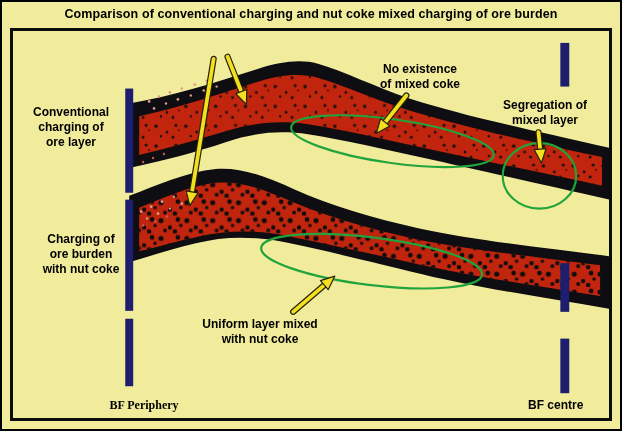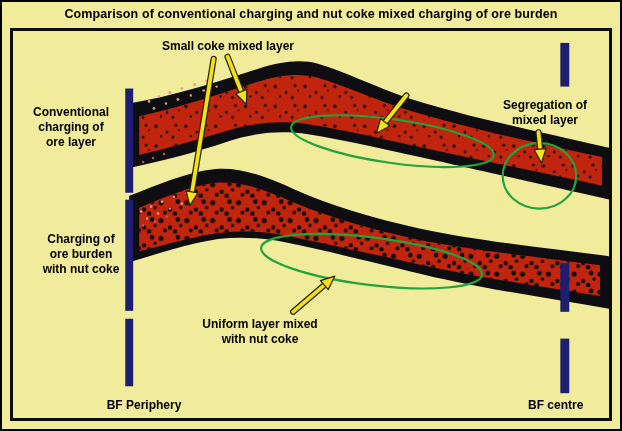--- a/index.html
+++ b/index.html
@@ -27,21 +27,21 @@
   .label {
     position:absolute; font-weight:bold; font-size:12px; line-height:1.25;
     text-align:center; white-space:pre-line;
   }
   .lbl-small-coke   { left:138px; top:37px;  width:176px; }
   .lbl-no-existence { left:360px; top:60px;  width:116px; }
   .lbl-segregation  { left:481px; top:96px;  width:124px; }
   .lbl-conventional { left:14px;  top:103px; width:110px; }
   .lbl-nutcoke      { left:26px;  top:230px; width:106px; }
   .lbl-uniform      { left:176px; top:315px; width:164px; }
-  .lbl-periphery    { left:90px;  top:396px; width:104px; text-align:center; }
+  .lbl-periphery    { left:90px;  top:396px; width:104px; text-align:center;font-family:Liberation Serif, serif; }
   .lbl-centre       { left:526px; top:396px; width:84px;  text-align:left; }
 
   .band  { fill: var(--band-black, #0d0d12); }
   .ore   { fill: var(--ore-red, #c2250e); }
   .wall  { fill: var(--wall-navy, #1e1e6e); }
   .hl    { fill:none; stroke: var(--highlight-green, #22a43c); stroke-width:2.2; }
   .arrow-under { stroke:#25210a; stroke-width:6.2; stroke-linecap:round; fill:none; }
   .arrow-over  { stroke: var(--arrow-yellow, #f2df1d); stroke-width:3.8; stroke-linecap:round; fill:none; }
   .arrow-head  { fill: var(--arrow-yellow, #f2df1d); stroke:#25210a; stroke-width:1.2; stroke-linejoin:round; }
   .speck-pink  { fill:#e09a8c; }
@@ -147,21 +147,22 @@
         <polygon class="arrow-head" points="543,163 535.7,149.6 547.6,148.5"></polygon>
       </g>
       <g>
         <line class="arrow-under" x1="293" y1="313" x2="324.4" y2="286.1"></line>
         <line class="arrow-over" x1="293" y1="313" x2="324.4" y2="286.1"></line>
         <polygon class="arrow-head" points="335,277 328.3,290.7 320.5,281.6"></polygon>
       </g>
     </svg>
   </div>
 
-  <div class="label lbl-small-coke">Small coke mixed layer</div>
+  <div class="label lbl-no-existence">No existence
+of mixed coke</div>
   <div class="label lbl-segregation">Segregation of
 mixed layer</div>
   <div class="label lbl-conventional">Conventional
 charging of
 ore layer</div>
   <div class="label lbl-nutcoke">Charging of
 ore burden
 with nut coke</div>
   <div class="label lbl-uniform">Uniform layer mixed
 with nut coke</div>

